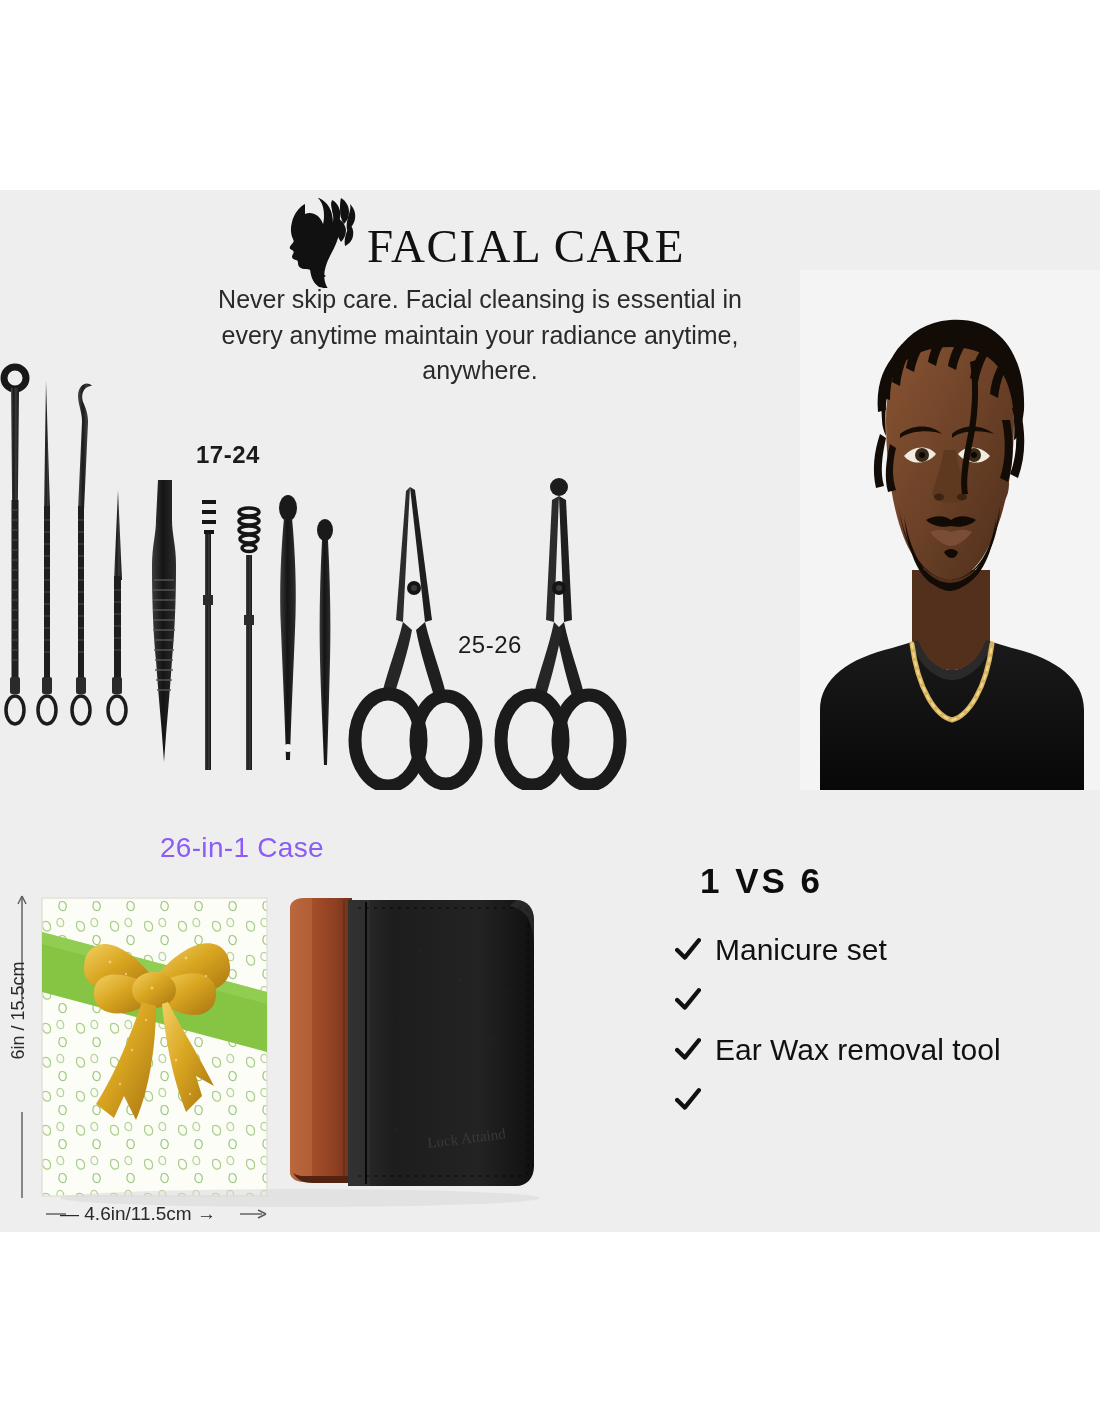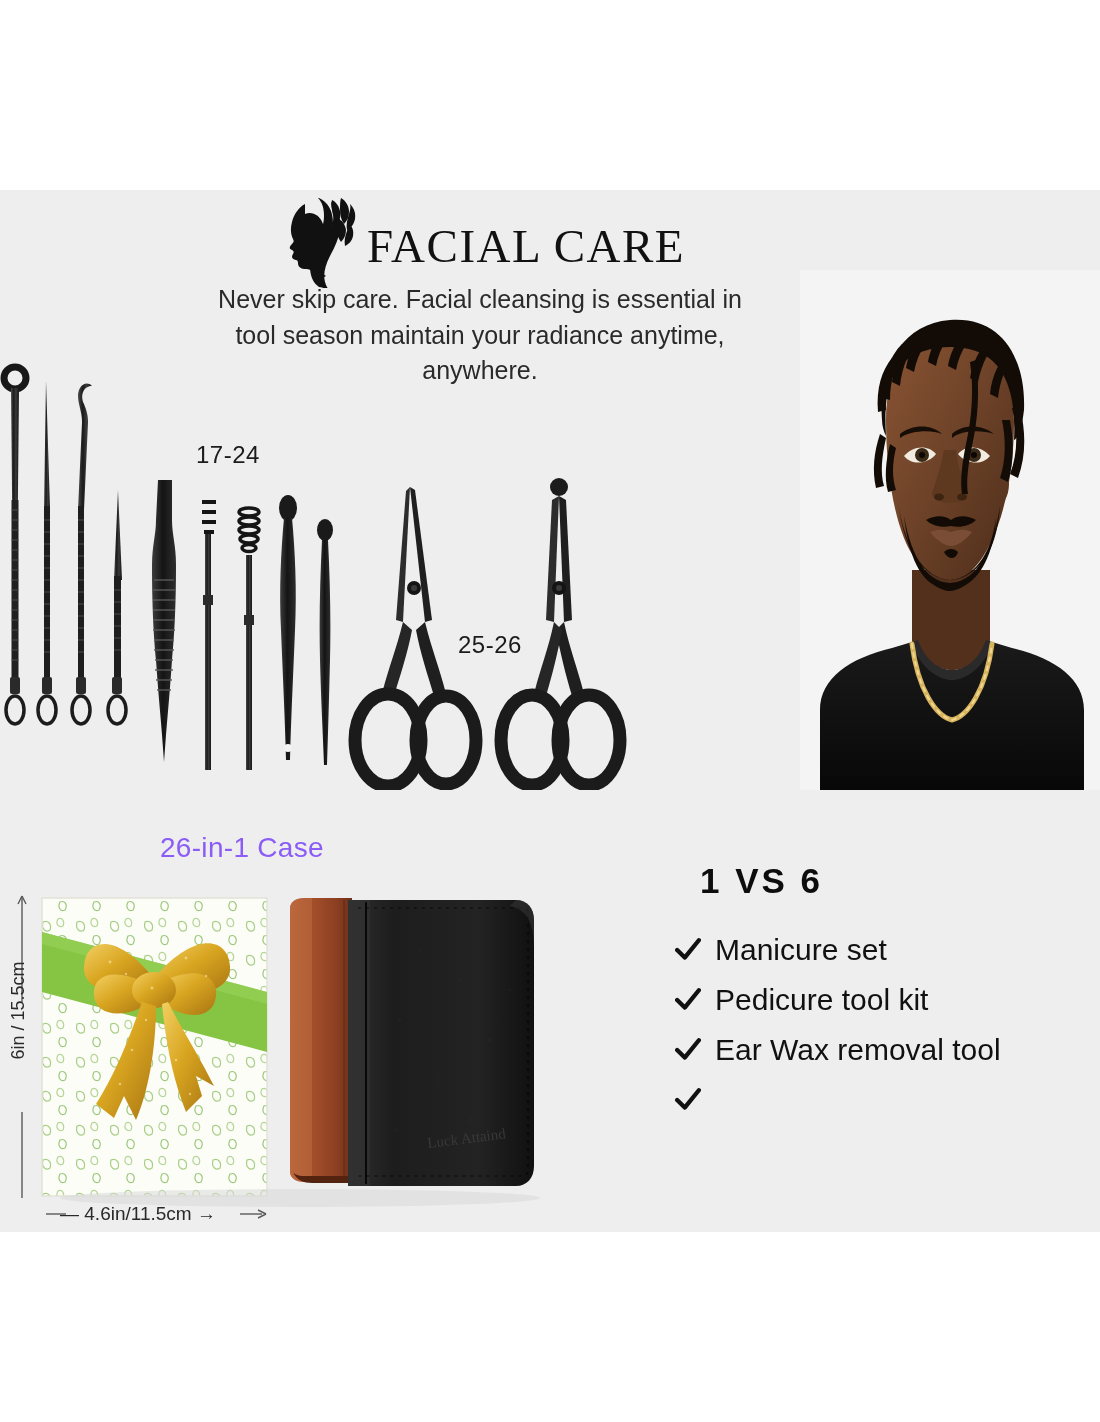--- a/index.html
+++ b/index.html
@@ -39,21 +39,21 @@
     font-size:25px;line-height:1.42;color:#2a2a2a;
     text-align:center;
     width:560px;margin-left:30px;
   }
 
   
   .tool-label{
     position:absolute;font-size:24px;color:#1b1b1b;
     letter-spacing:.5px;
   }
-  #label-17-24{left:196px;top:441px;}
+  #label-17-24{left:196px;top:441px;font-weight:bold;}
   #label-25-26{left:458px;top:631px;}
 
   
   #tools-layer{position:absolute;left:0;top:190px;width:800px;height:600px;}
   #tools-svg{display:block;}
 
   
   #portrait-wrap{
     position:absolute;left:800px;top:270px;width:300px;height:520px;
     overflow:hidden;
@@ -119,21 +119,21 @@
         <path fill="#111" d="M56 6c7 6 10 15 9 26-1 10-5 19-10 28-5 10-7 18-5 26 1 4 3 7 5 9l-6-2c-5-5-7-12-6-22 1-10 5-19 10-29 4-9 6-16 5-23-1-5-1-9-2-13z"></path>
 
         <path fill="#111" d="M57 4c4 2 7 6 8 11 1 4 0 8-2 11-3-3-5-7-6-12-1-4-1-7 0-10z"></path>
         <path fill="#111" d="M66 2c5 3 8 8 8 14 0 5-2 9-5 12-3-4-4-9-4-15 0-4 0-8 1-11z"></path>
         <path fill="#111" d="M75 8c4 4 6 9 5 15-1 5-4 9-8 11-1-5 0-10 2-16 1-4 2-7 1-10z"></path>
         <path fill="#111" d="M62 22c5 2 8 6 9 12 0 5-2 9-5 12-3-4-5-9-5-15 0-4 0-7 1-9z"></path>
         <path fill="#111" d="M72 26c5 3 7 8 6 14-1 5-4 8-8 10-1-5 0-10 2-15 1-4 1-7 0-9z"></path>
       </svg>
       <div class="brand-title">FACIAL CARE</div>
     </div>
-    <div id="brand-tagline">Never skip care. Facial cleansing is essential in tool season maintain your radiance anytime, anywhere.</div>
+    <div id="brand-tagline">Never skip care. Facial cleansing is essential in every anytime maintain your radiance anytime, anywhere.</div>
   </div>
 
   <div class="tool-label" id="label-17-24">17-24</div>
   <div class="tool-label" id="label-25-26">25-26</div>
 
   <div id="tools-layer">
     <svg id="tools-svg" width="800" height="600" viewBox="0 0 800 600">
       <defs>
         <linearGradient id="metal" x1="0" y1="0" x2="1" y2="0">
           <stop offset="0" stop-color="#4a4a4a"></stop>
@@ -534,21 +534,20 @@
     <li>
       <svg class="check-icon" viewBox="0 0 24 24">
           <path d="M2 12 L9 19 L22 3" fill="none" stroke="#111" stroke-width="4" stroke-linecap="round" stroke-linejoin="round"></path>
         </svg>
       <span class="feature-text">Manicure set</span>
     </li>
     <li>
       <svg class="check-icon" viewBox="0 0 24 24">
           <path d="M2 12 L9 19 L22 3" fill="none" stroke="#111" stroke-width="4" stroke-linecap="round" stroke-linejoin="round"></path>
         </svg>
-      <span class="feature-text">Pedicure tool kit</span>
     </li>
     <li>
       <svg class="check-icon" viewBox="0 0 24 24">
           <path d="M2 12 L9 19 L22 3" fill="none" stroke="#111" stroke-width="4" stroke-linecap="round" stroke-linejoin="round"></path>
         </svg>
       <span class="feature-text">Ear Wax removal tool</span>
     </li>
     <li>
       <svg class="check-icon" viewBox="0 0 24 24">
           <path d="M2 12 L9 19 L22 3" fill="none" stroke="#111" stroke-width="4" stroke-linecap="round" stroke-linejoin="round"></path>

